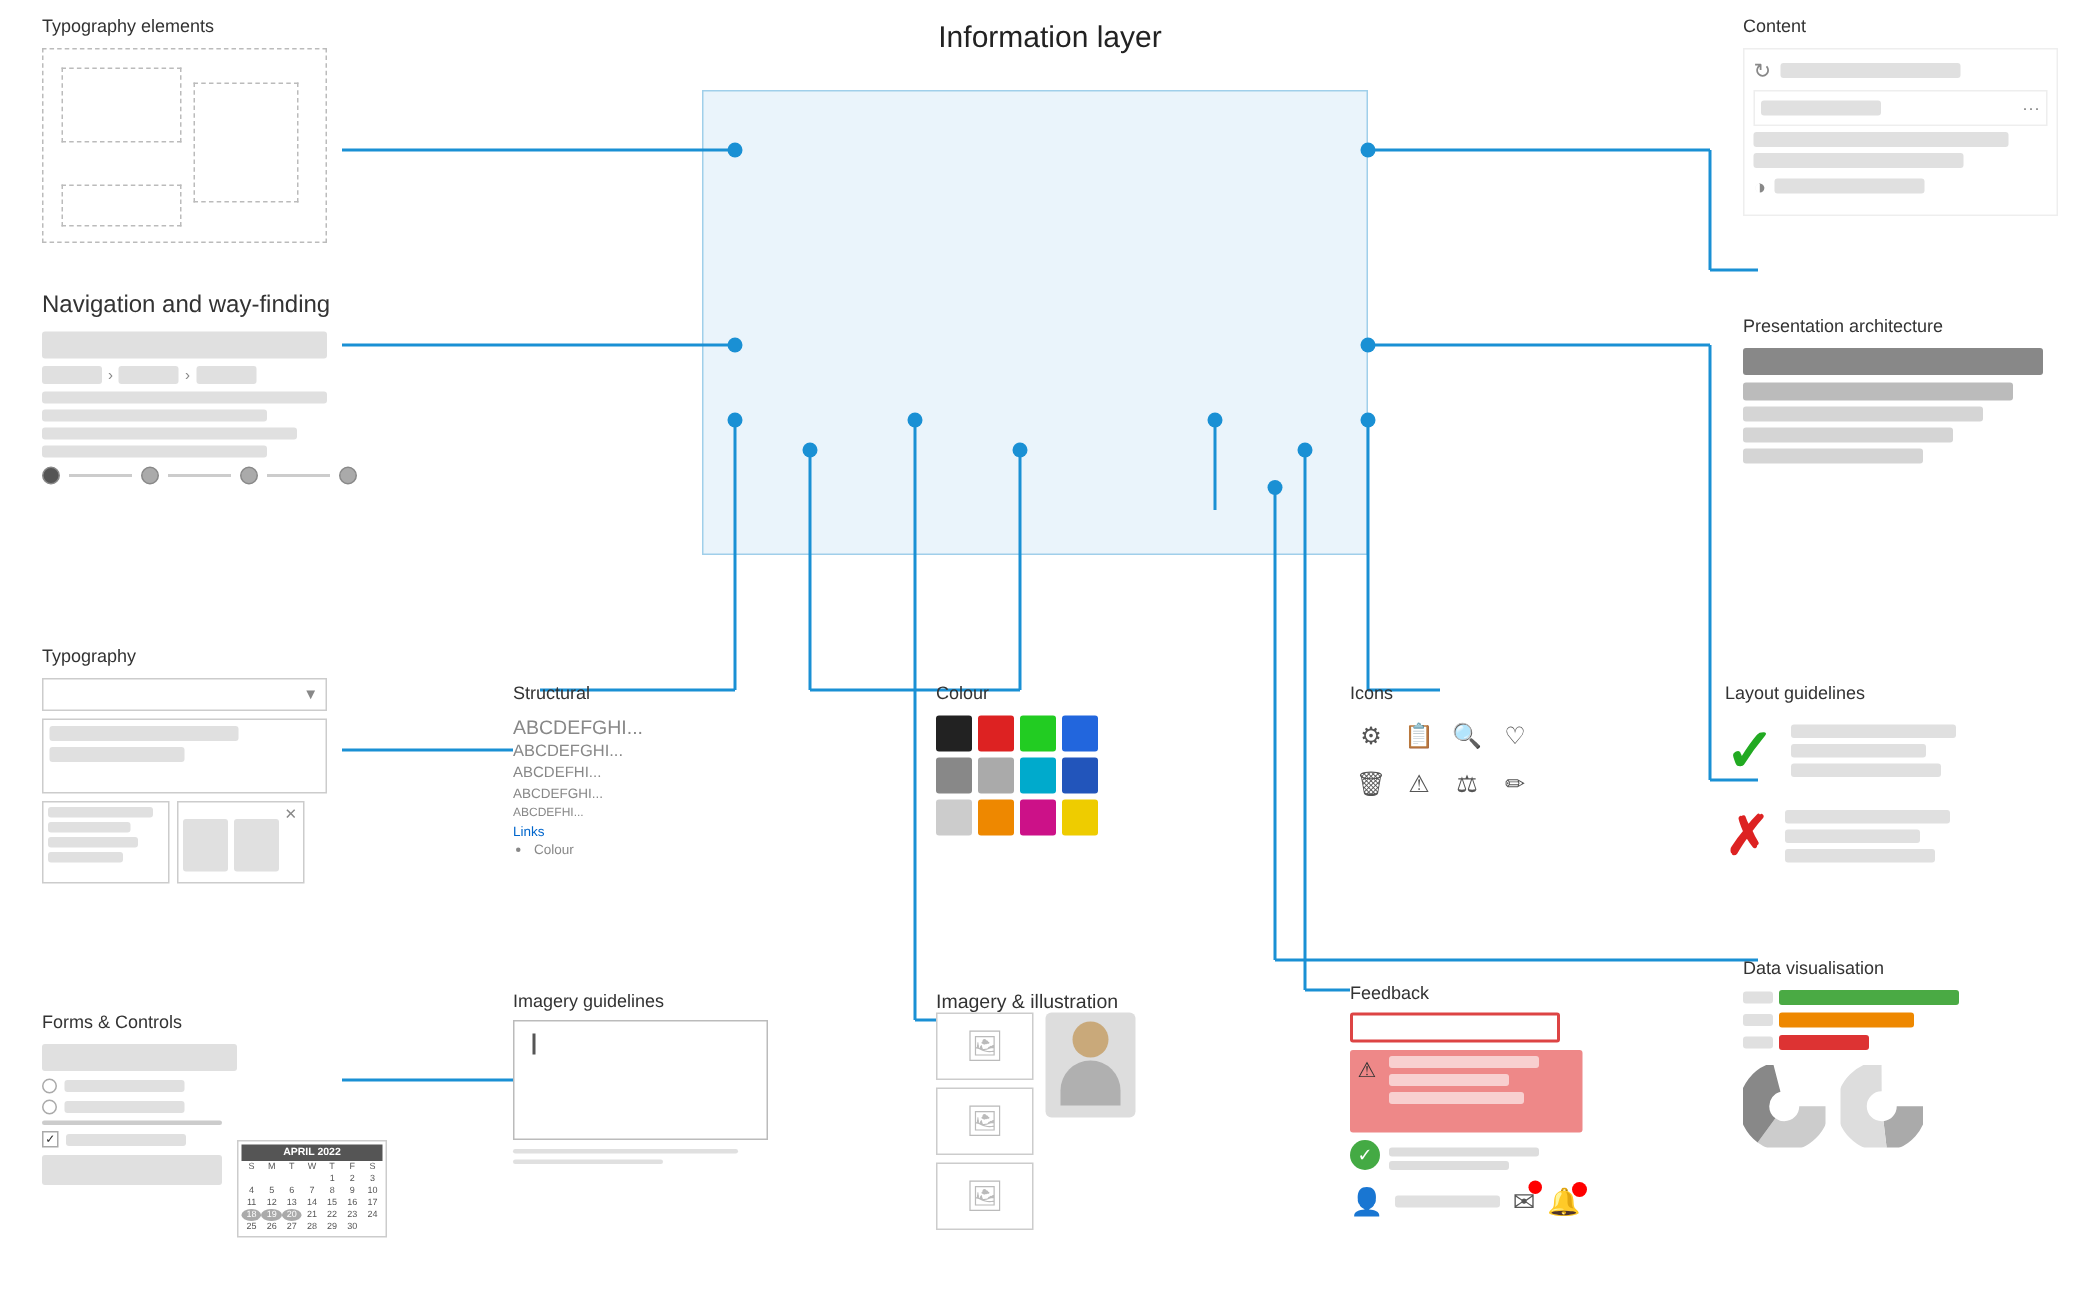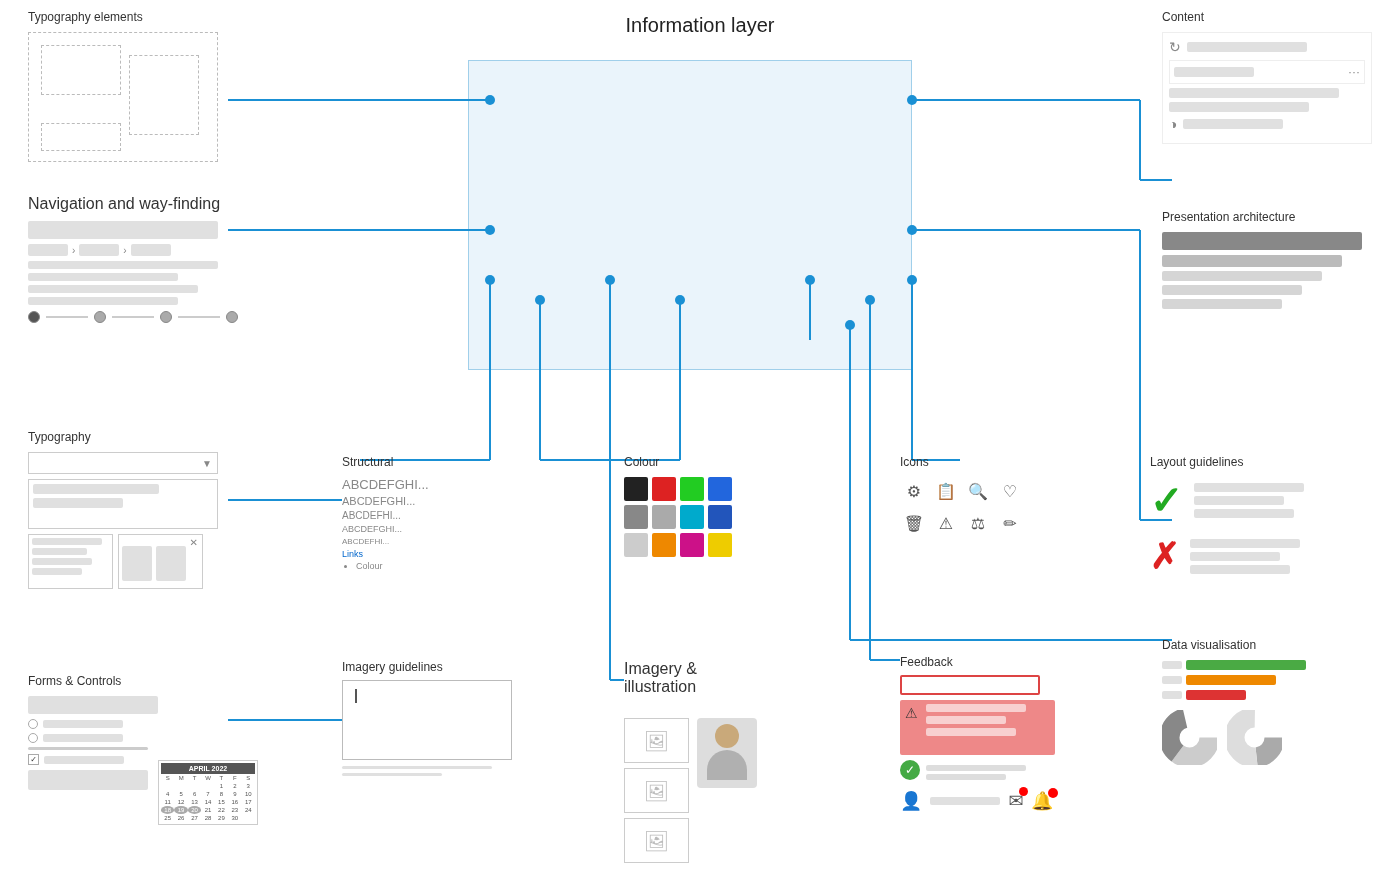--- a/index.html
+++ b/index.html
@@ -407,22 +407,22 @@
     }
 
     
     .section-imagery {
       position: absolute;
       top: 660px;
       left: 624px;
       width: 140px;
     }
     .section-imagery .section-title {
-      font-size: 16px;
-      margin-bottom: 22px;
+      font-size: 13px;
+      margin-bottom: 0;
     }
     .imagery-placeholder {
       border: 1px solid #ccc;
       width: 65px;
       height: 45px;
       margin-bottom: 5px;
       display: flex;
       align-items: center;
       justify-content: center;
       color: #bbb;

